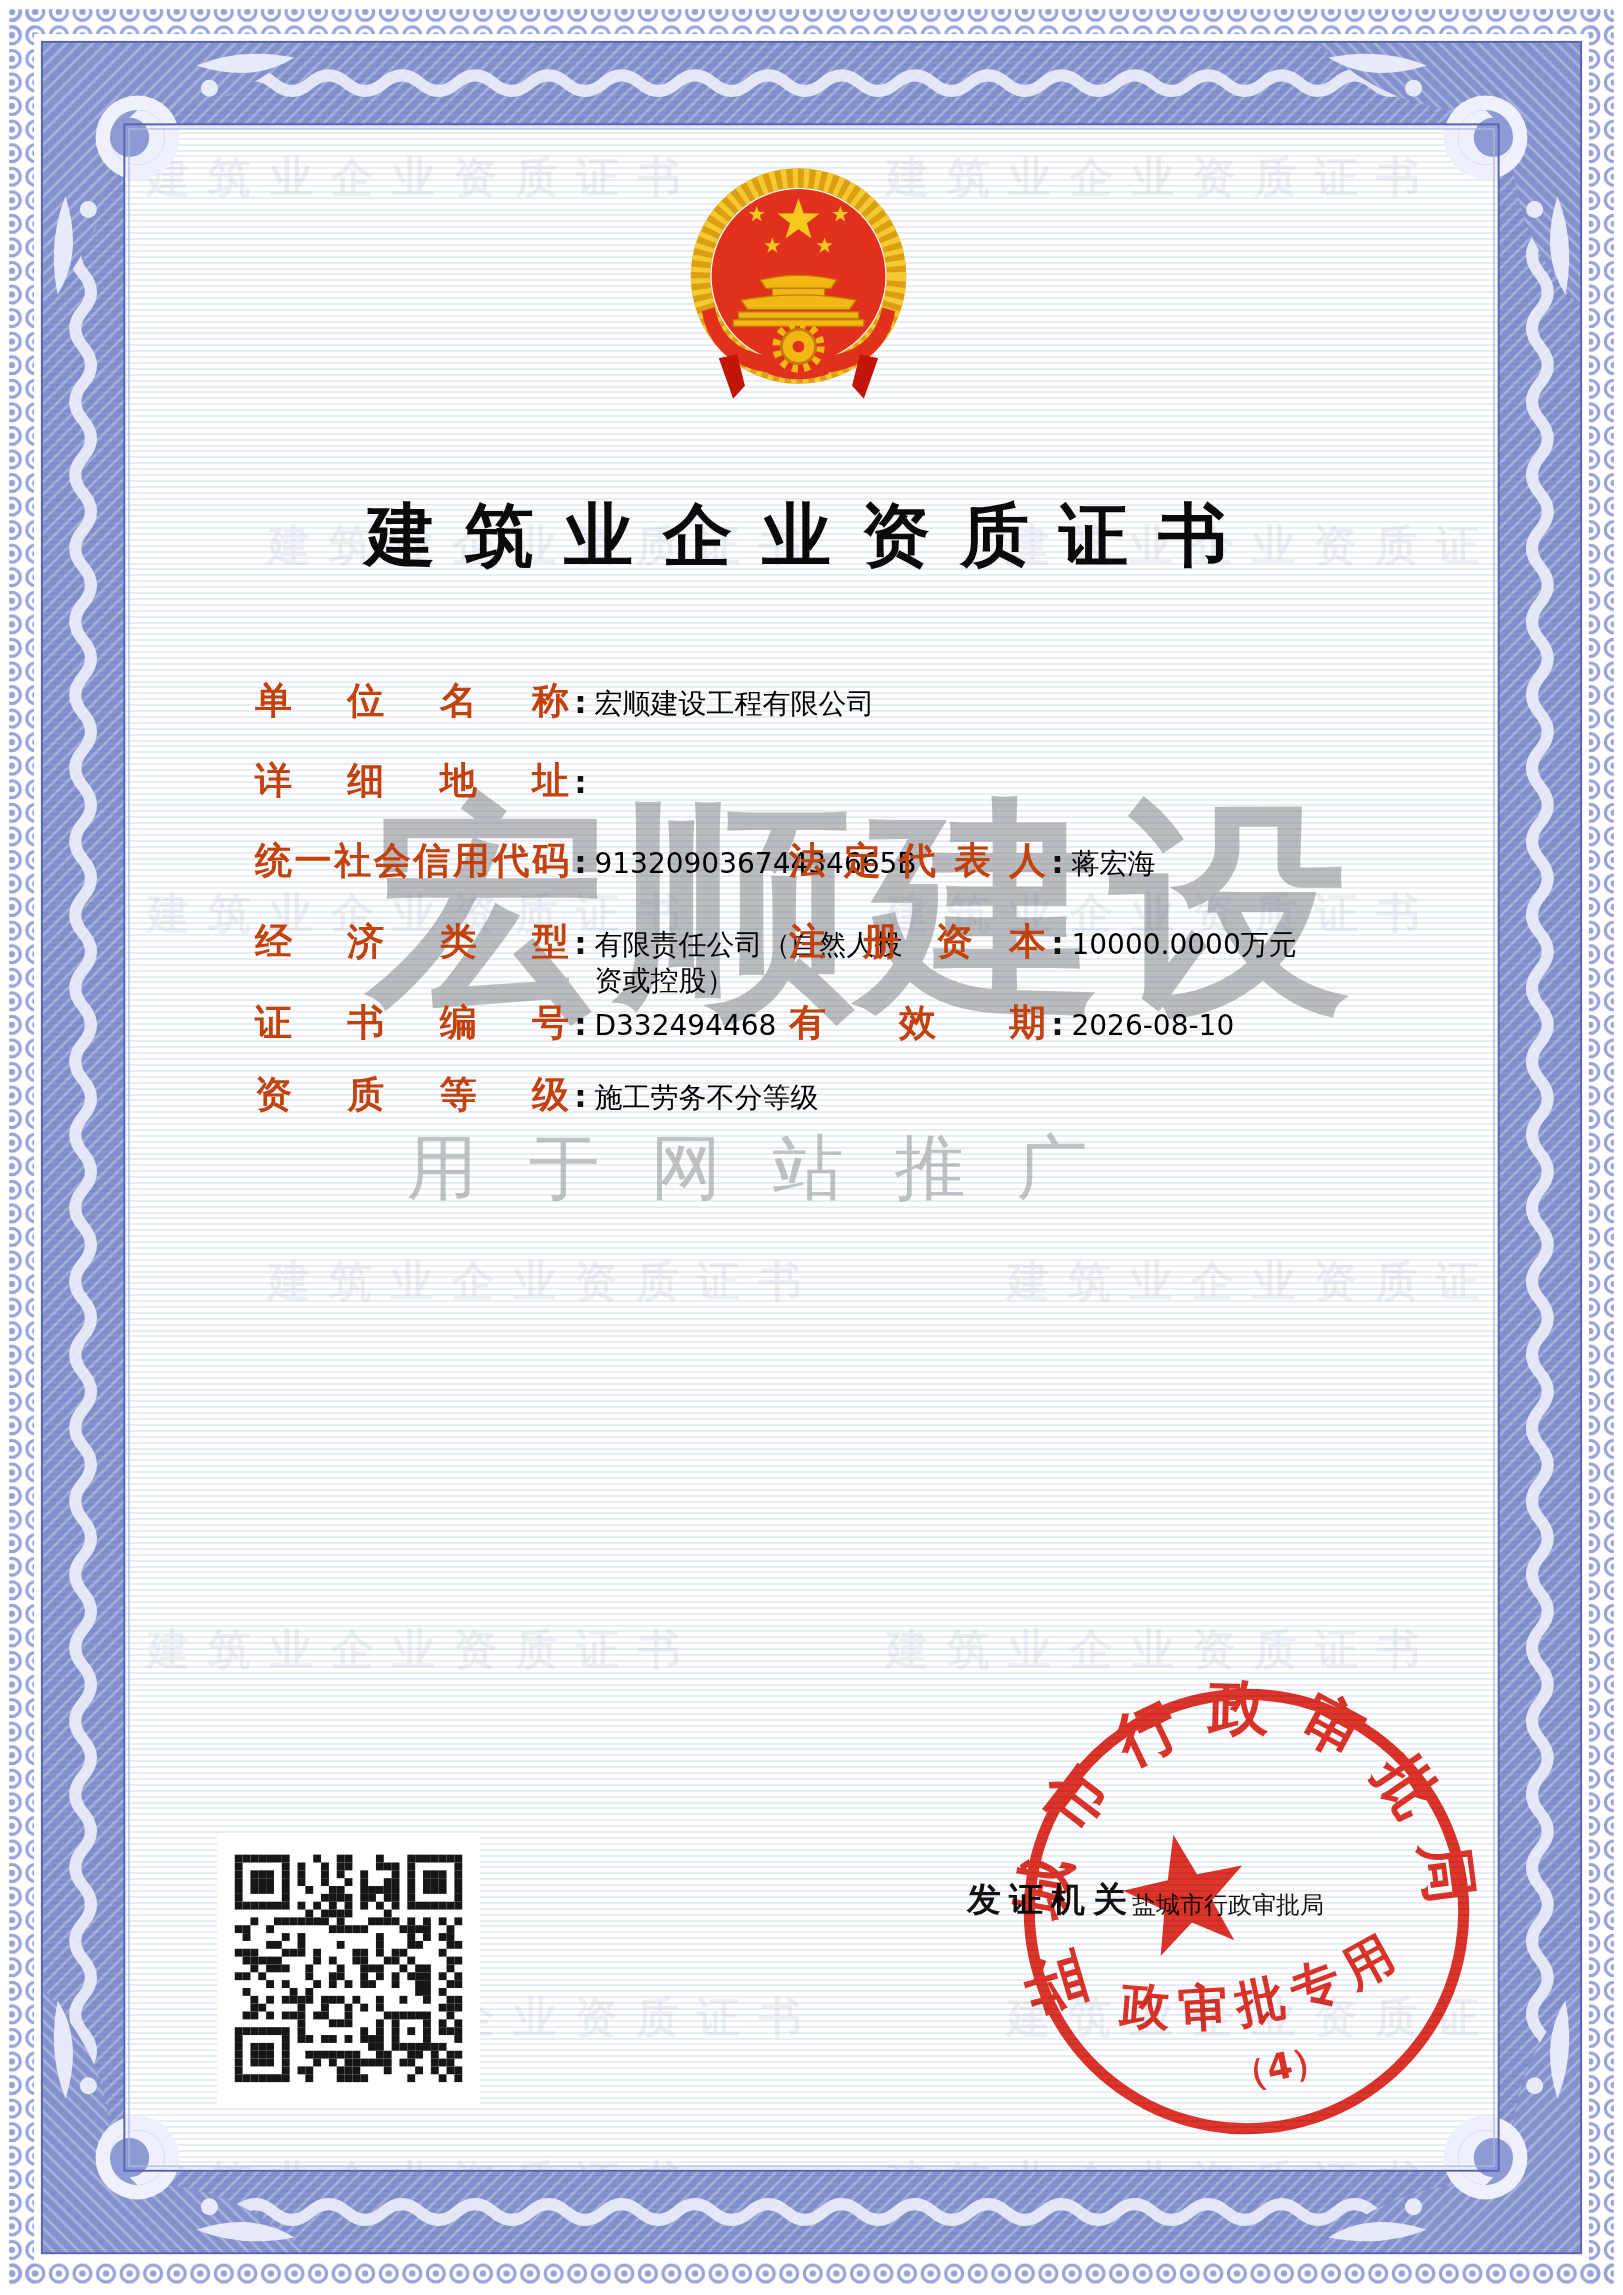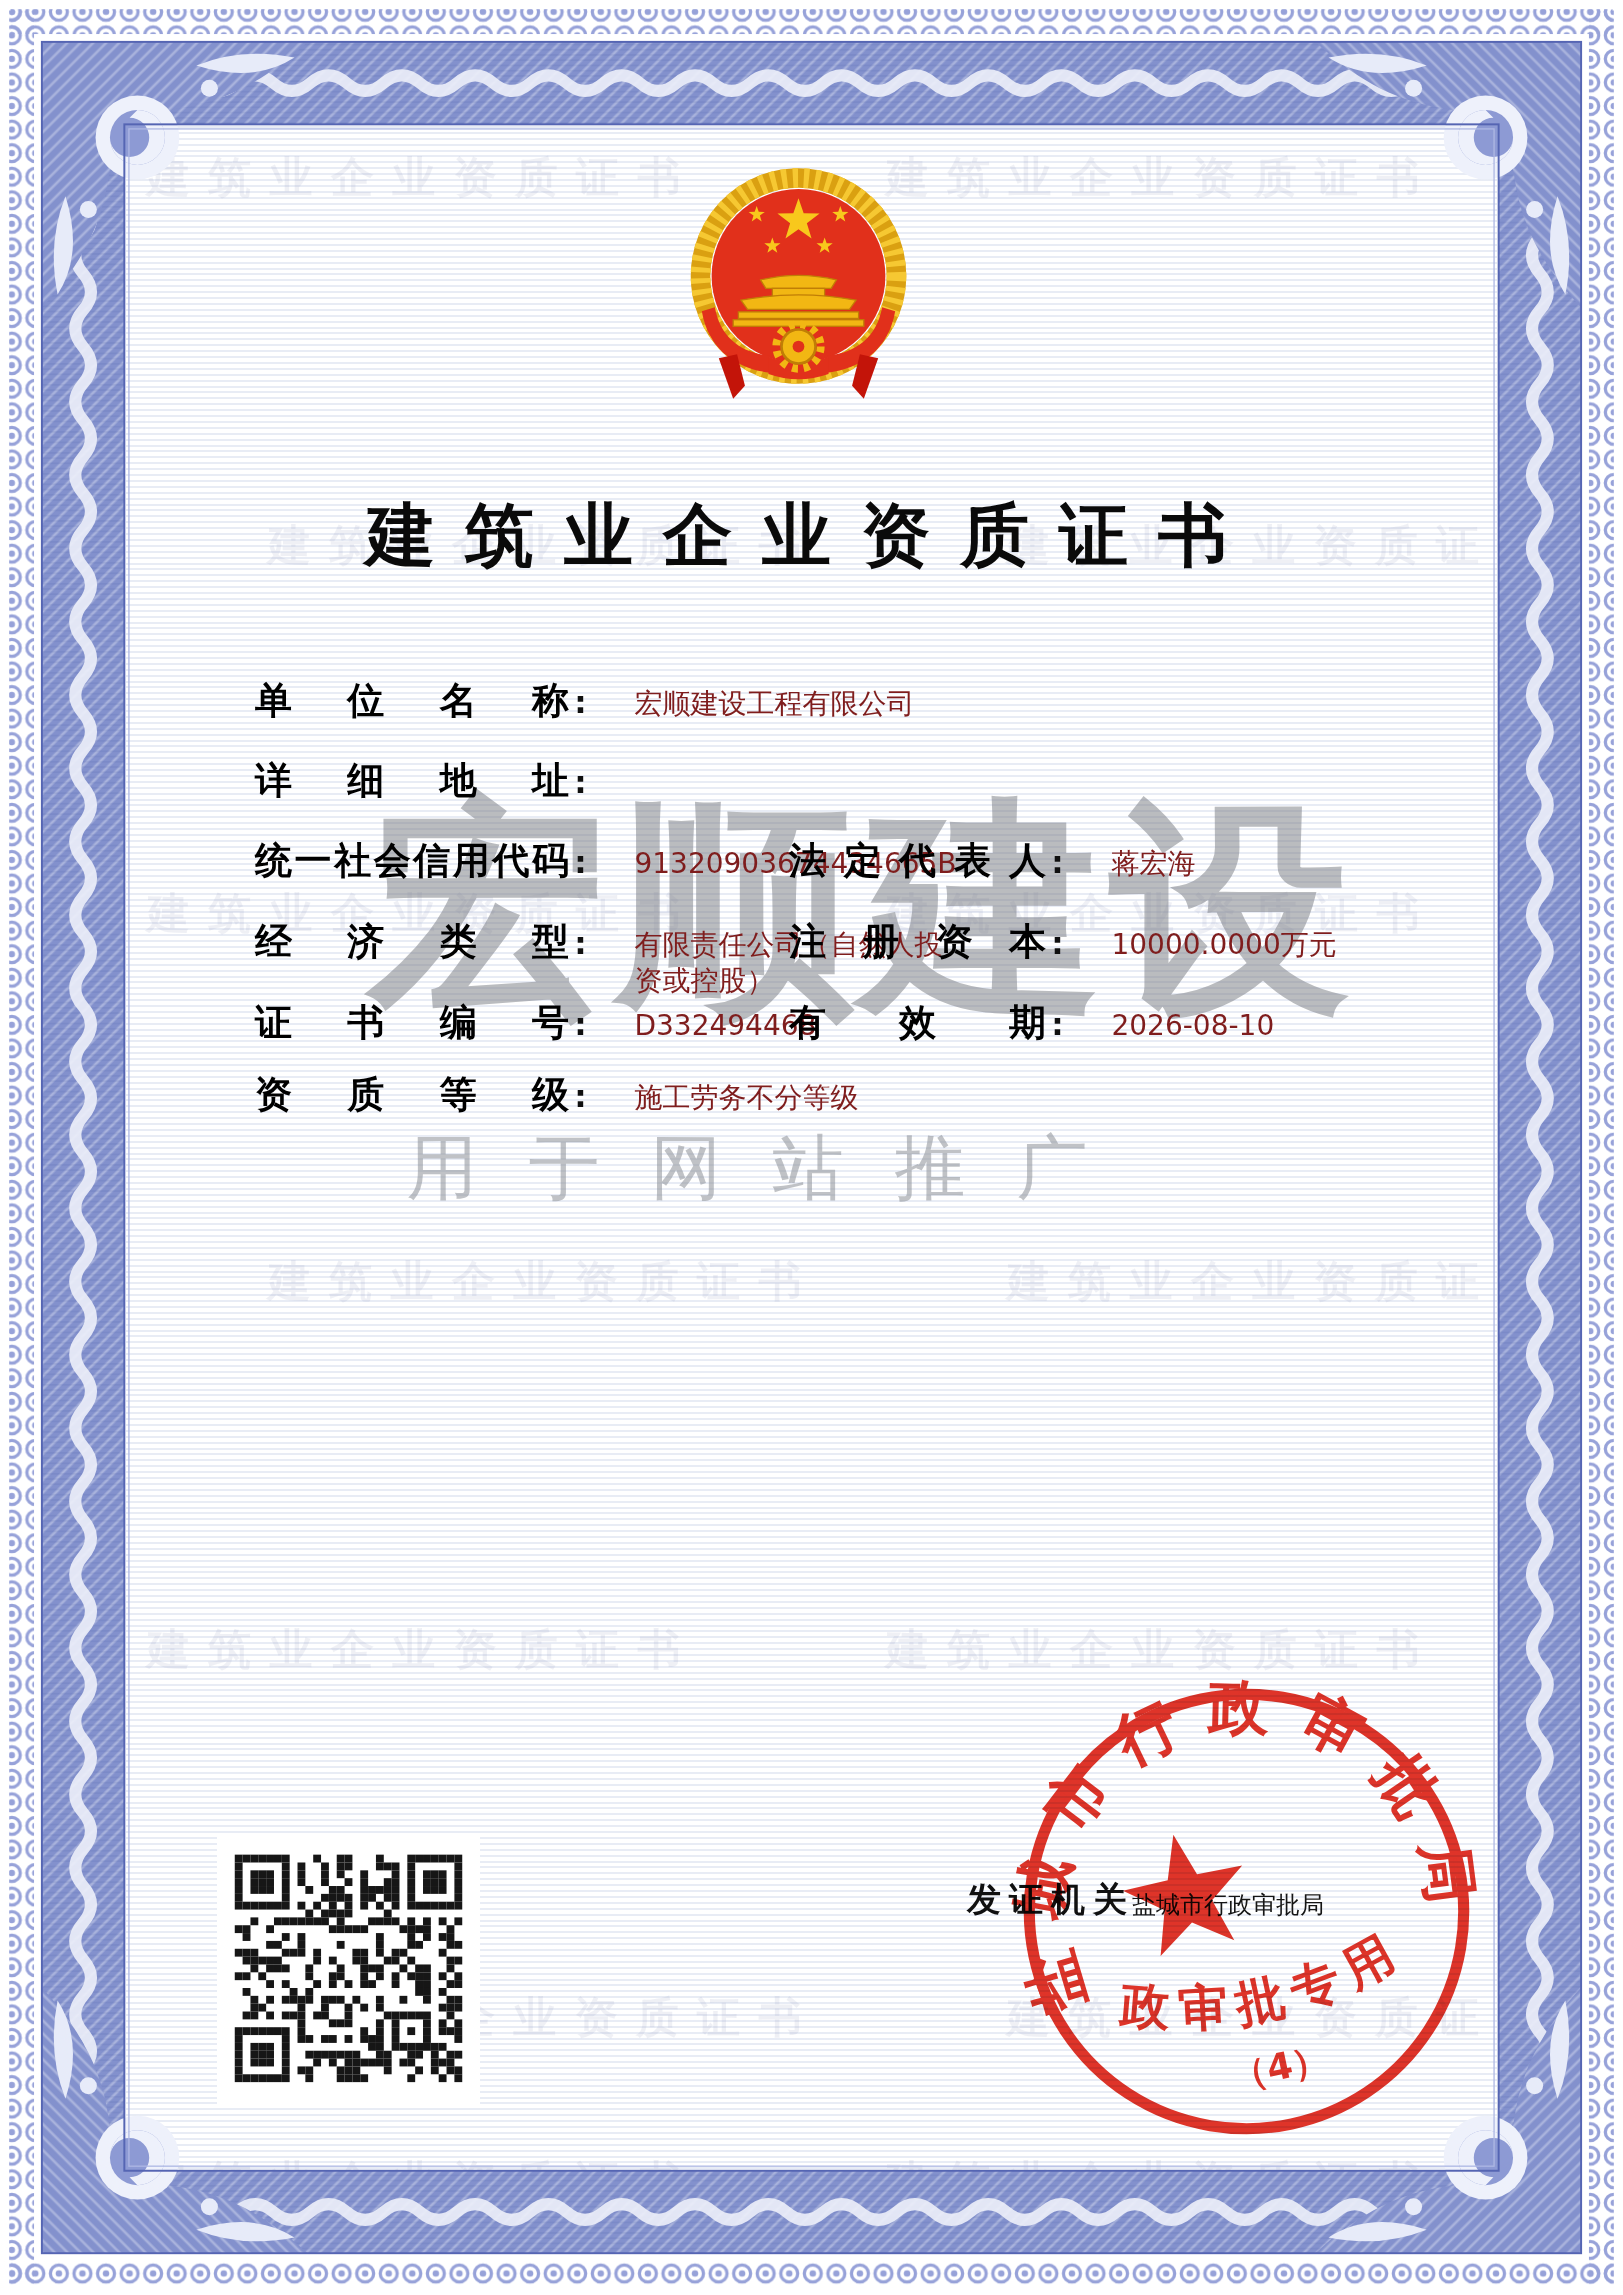--- a/index.html
+++ b/index.html
@@ -14,25 +14,25 @@
   .wm-company{position:absolute;left:0;right:0;top:758px;z-index:3;text-align:center;
         font-size:230px;font-weight:700;letter-spacing:7.9px;color:#7c7f86;opacity:.52;
         transform:translateX(52px) scaleX(1.04);white-space:nowrap;}
   .wm-promo{position:absolute;left:0;right:0;top:1121px;z-index:3;text-align:center;
         font-size:71px;font-weight:500;letter-spacing:51px;color:#8e9298;opacity:.55;
         transform:translateX(-39px);white-space:nowrap;}
   .title{position:absolute;left:0;right:0;top:490px;z-index:5;text-align:center;
         font-size:69px;font-weight:900;letter-spacing:30px;color:#0a0a0a;white-space:nowrap;}
   .emblem{position:absolute;left:689px;top:161px;width:219px;height:243px;z-index:5;}
   .row{position:absolute;display:flex;align-items:baseline;z-index:5;white-space:nowrap;}
-  .flabel{font-weight:700;color:#000000;font-size:37px;display:inline-block;
+  .flabel{font-weight:700;color:#c2410c;font-size:37px;display:inline-block;
         text-align:justify;text-align-last:justify;line-height:1.1;}
   .w480{width:314px}.w392{width:257px}.w244{width:160px}
   .colon{font-weight:700;font-size:31px;margin:0 7.9px 0 5.2px;color:#101010;}
-  .fval{font-size:28px;color:#7f1d1d;font-weight:400;line-height:1.3;margin-left:40px;}
+  .fval{font-size:28px;color:#000000;font-weight:400;line-height:1.3;}
   .wrapval{white-space:normal;width:311px;}
   .qr-box{position:absolute;left:217px;top:1837px;width:263px;height:268px;background:#ffffff;z-index:5;}
   .issuer-label{position:absolute;left:967px;top:1881px;z-index:5;font-size:34px;font-weight:700;color:#101010;}
   .issuer-value{position:absolute;left:1132px;top:1889px;z-index:5;font-size:24px;color:#151515;}
   .date-row{position:absolute;left:954px;top:1964px;z-index:5;display:flex;align-items:baseline;}
   .date-num{font-size:29px;color:#161616;font-weight:400;}
   .date-unit{font-size:31px;color:#0c0c0c;font-weight:700;}
   .g28{margin-left:18.3px}.g26{margin-left:17px}.g32{margin-left:21px}.g23{margin-left:15px}.g66{margin-left:43px}
   .seal{position:absolute;left:1011px;top:1676px;width:471px;height:471px;z-index:6;
         mix-blend-mode:multiply;opacity:.93;}

